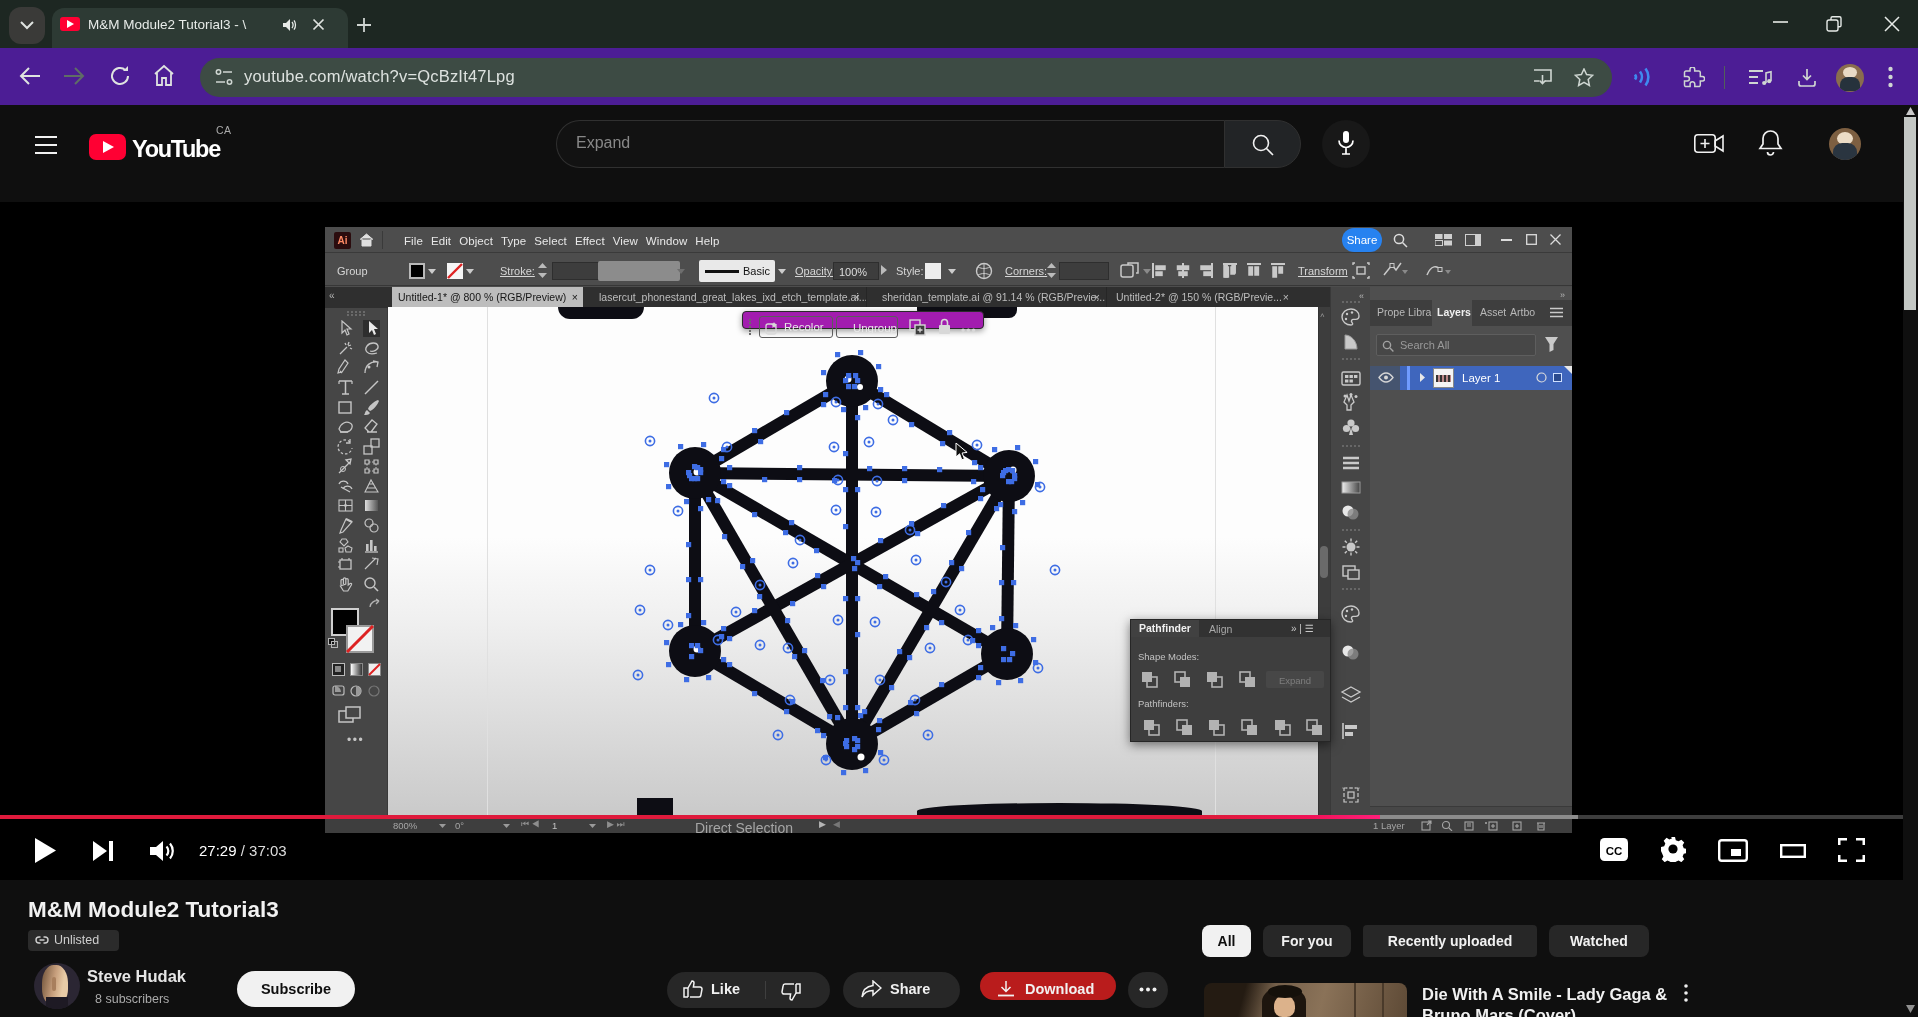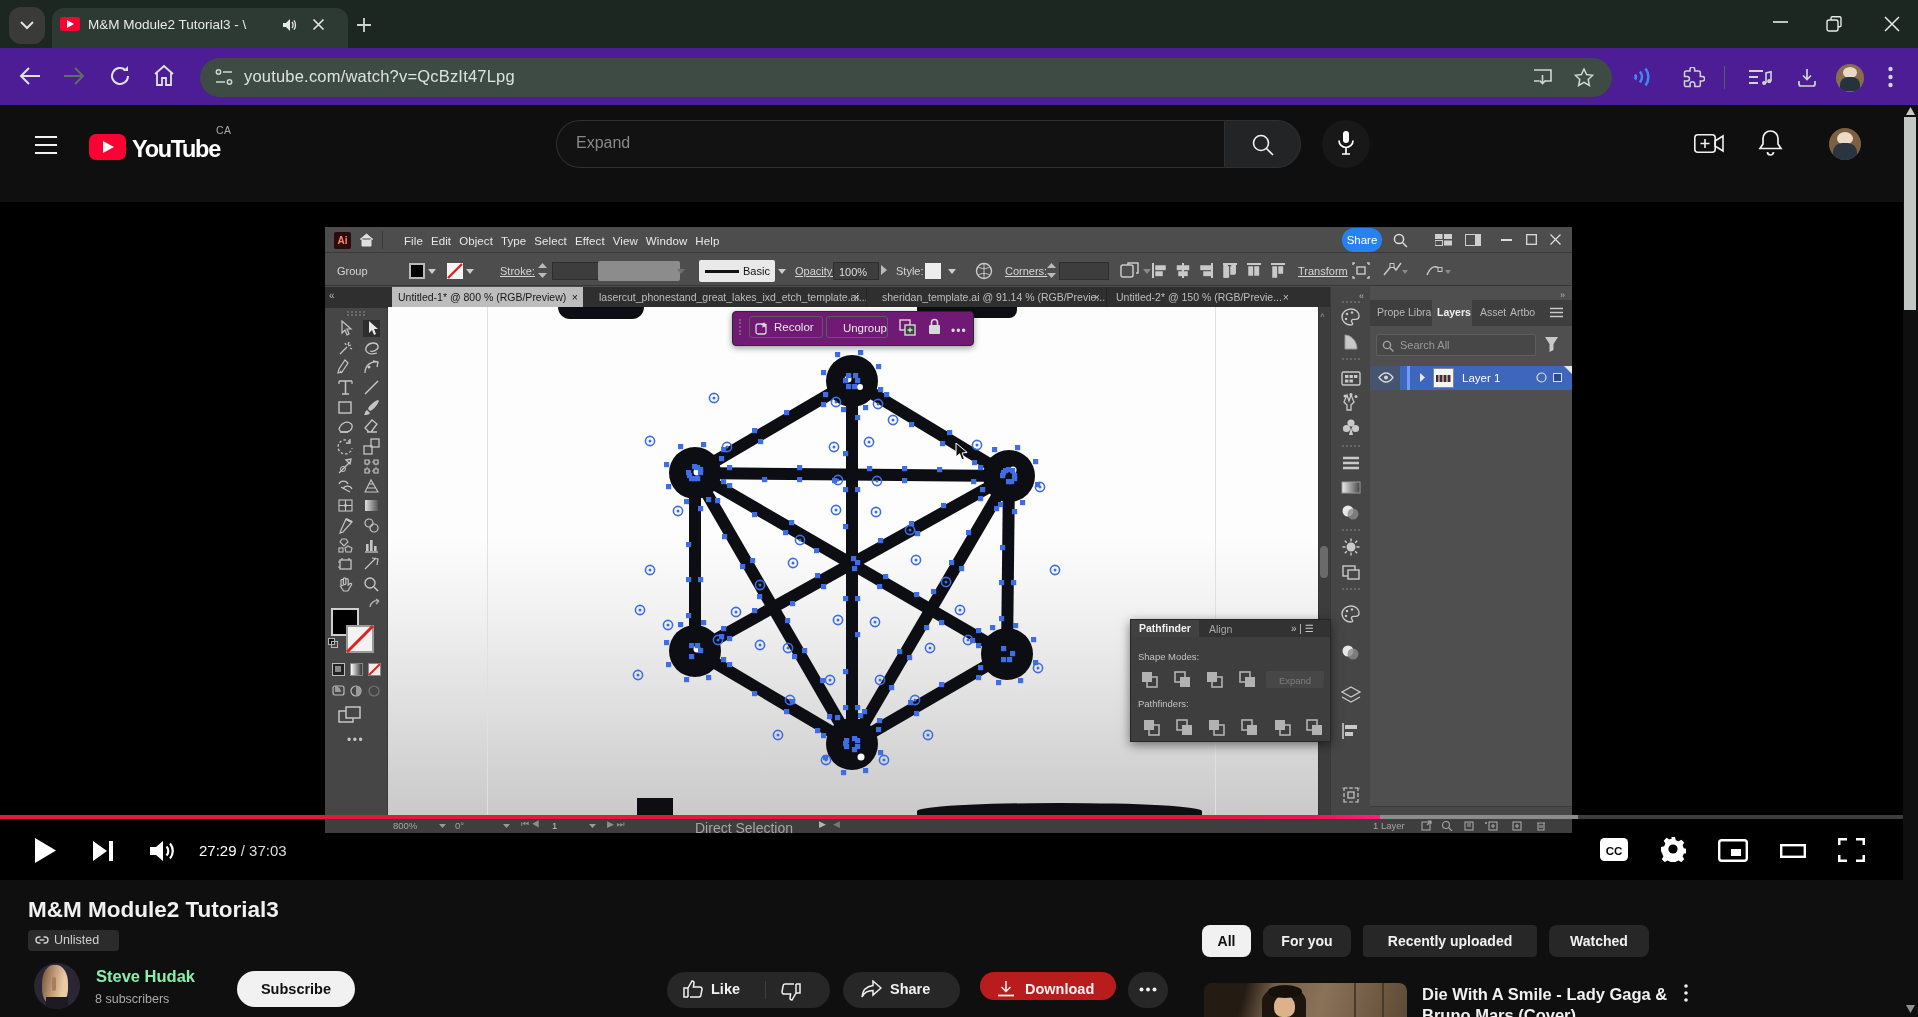--- a/index.html
+++ b/index.html
@@ -694,21 +694,21 @@
         <g transform="translate(1055,570)">
           <circle r="4.6" fill="none" stroke="#3e6de4" stroke-width="1.6"></circle>
           <circle r="1.5" fill="#3e6de4"></circle>
         </g>
       </svg>
 
     <svg class="a" style="left:630px;top:216px" width="13" height="19" viewBox="0 0 13 19">
         <path d="M1 0v14l3.6-3.2 2.2 6 2.6-1-2.3-5.8 5-.6z" fill="#111" stroke="#fff" stroke-width="1"></path>
       </svg>
 
-    <div class="a" style="left:407px;top:84px;width:242px;height:35px;background:#701a75;border:1px solid #2a2a2a;border-radius:4px;box-shadow:0 2px 6px rgba(0,0,0,.4)">
+    <div class="a" style="left:417px;top:84px;width:242px;height:18px;background:#a21caf;border:1px solid #2a2a2a;border-radius:4px;box-shadow:0 2px 6px rgba(0,0,0,.4)">
       <div class="a" style="left:6px;top:7px;width:3px;height:16px;border-left:2px dotted #6a6a6a"></div>
       <div class="a" style="left:16px;top:4px;width:74px;height:22px;border:1px solid #5c5c5c;border-radius:3px">
         <svg class="a" style="left:5px;top:4px" width="14" height="14" viewBox="0 0 14 14">
             <rect x="1" y="3" width="10" height="10" rx="2" fill="none" stroke="#d8d8d8" stroke-width="1.3"></rect>
             <path d="M9 1l1 2 2 .3-1.5 1.4.4 2-1.9-1-1.8 1 .4-2L6 3.3 8 3z" fill="#d8d8d8"></path>
           </svg>
         <div class="a" style="left:24px;top:4px;font-size:11.5px;color:#e8e8e8">Recolor</div>
       </div>
       <div class="a" style="left:93px;top:4px;width:62px;height:22px;border:1px solid #5c5c5c;border-radius:3px;text-align:right;font-size:11.5px;color:#e8e8e8;line-height:22px">Ungroup</div>
       <svg class="a" style="left:166px;top:7px" width="17" height="17" viewBox="0 0 17 17">
@@ -1143,21 +1143,21 @@
     <svg class="a" style="left:7px;top:5px" width="14" height="11" viewBox="0 0 14 11">
         <path d="M5.5 8H4a3 3 0 010-6h1.5M8.5 2H10a3 3 0 010 6H8.5M4.5 5h5" stroke="#cfcfcf" stroke-width="1.4" fill="none"></path>
       </svg>
     <div class="a" style="left:26px;top:3px;font-size:12.5px;color:#cfcfcf">Unlisted</div>
   </div>
   <div class="a" style="left:34px;top:83px;width:46px;height:46px;border-radius:50%;background:#2b2633;overflow:hidden">
     <div class="a" style="left:8px;top:2px;width:26px;height:40px;border-radius:45% 45% 40% 40%;background:linear-gradient(100deg,#6d5138 0%,#c59d7b 45%,#e8cba6 75%)"></div>
     <div class="a" style="left:18px;top:14px;width:4px;height:14px;background:#a87f5d;border-radius:2px"></div>
     <div class="a" style="left:12px;top:34px;width:22px;height:12px;background:#1e1a24"></div>
   </div>
-  <div class="a" style="left:96px;top:87px;font-size:16.5px;font-weight:bold;color:#86efac">Steve Hudak</div>
+  <div class="a" style="left:87px;top:87px;font-size:16.5px;font-weight:bold;color:#e5e5e5">Steve Hudak</div>
   <div class="a" style="left:95px;top:112px;font-size:12.5px;color:#aaa">8 subscribers</div>
   <div class="a" style="left:237px;top:91px;width:118px;height:36px;background:#f1f1f1;border-radius:18px;text-align:center;line-height:36px;font-size:14.5px;font-weight:bold;color:#0f0f0f">Subscribe</div>
 
   <div class="a" style="left:667px;top:92px;width:163px;height:36px;background:#272727;border-radius:18px"></div>
   <div class="a" style="left:765px;top:101px;width:1px;height:18px;background:#3f3f3f"></div>
   <svg class="a" style="left:683px;top:100px" width="20" height="20" viewBox="0 0 20 20">
       <path d="M5 8l4-7c1.2 0 2 .9 2 2l-.6 4H17a2 2 0 012 2.1l-1.1 6A2 2 0 0116 17H7M5 8H1v9h4M5 8v9" stroke="#f1f1f1" stroke-width="1.5" fill="none"></path>
     </svg>
   <div class="a" style="left:711px;top:101px;font-size:14.5px;font-weight:bold;color:#f1f1f1">Like</div>
   <svg class="a" style="left:781px;top:101px" width="20" height="20" viewBox="0 0 20 20">

